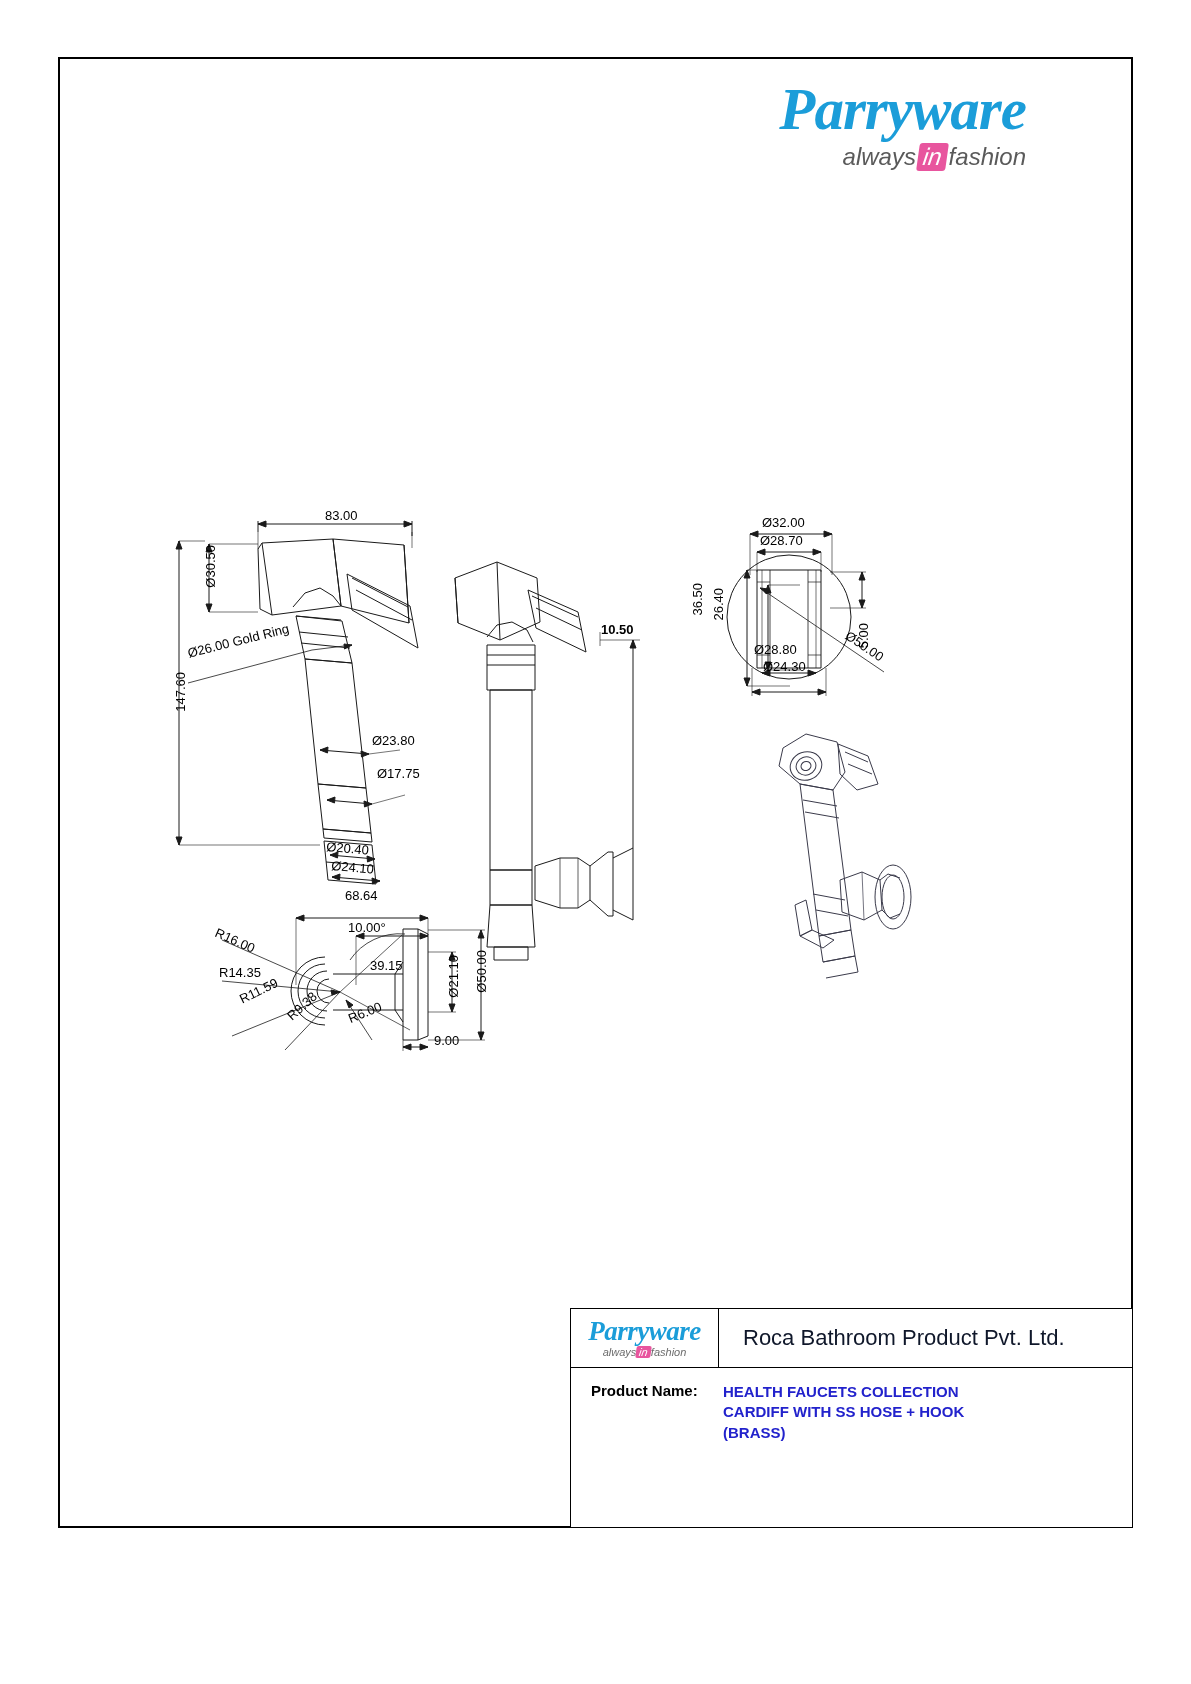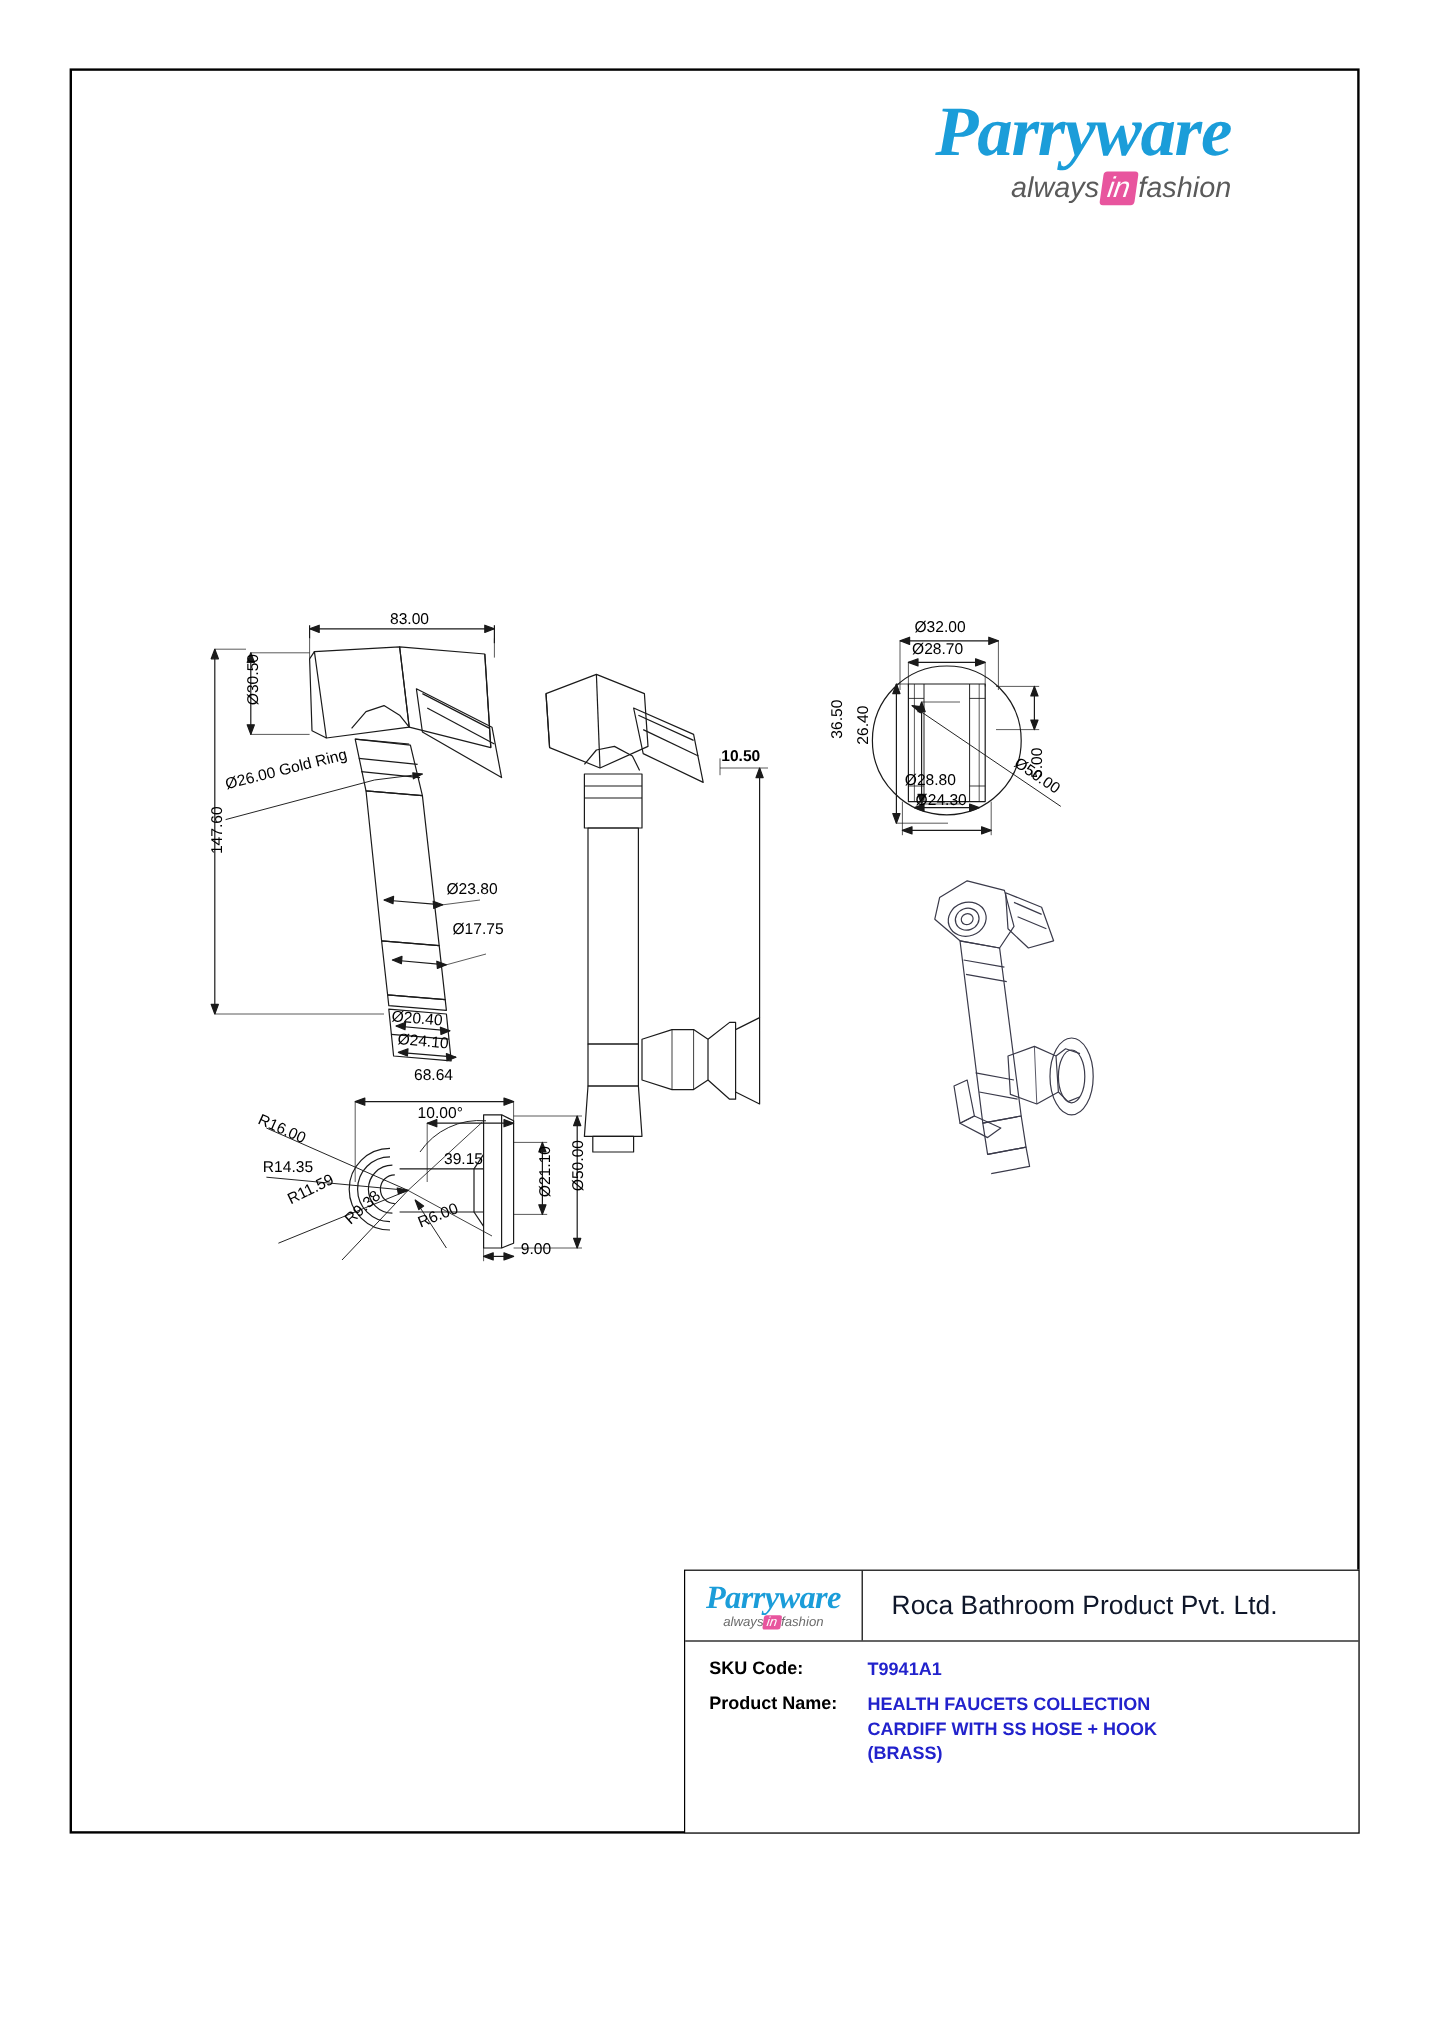--- a/index.html
+++ b/index.html
@@ -332,24 +332,20 @@
       <div class="tb-logo-cell">
         <div class="tb-logo-word">Parryware</div>
         <div class="tb-logo-tag">
           <span>always</span><span class="tb-logo-in">in</span><span>fashion</span>
         </div>
       </div>
       <div class="tb-company">Roca Bathroom Product Pvt. Ltd.</div>
     </div>
     <div class="tb-body">
       <div class="tb-line">
-        <div class="tb-label">SKU Code:</div>
-        <div class="tb-value">T9941A1</div>
-      </div>
-      <div class="tb-line">
         <div class="tb-label">Product Name:</div>
         <div class="tb-value">
           <div>HEALTH FAUCETS COLLECTION</div>
           <div>CARDIFF WITH SS HOSE + HOOK</div>
           <div>(BRASS)</div>
         </div>
       </div>
     </div>
   </div>
 

